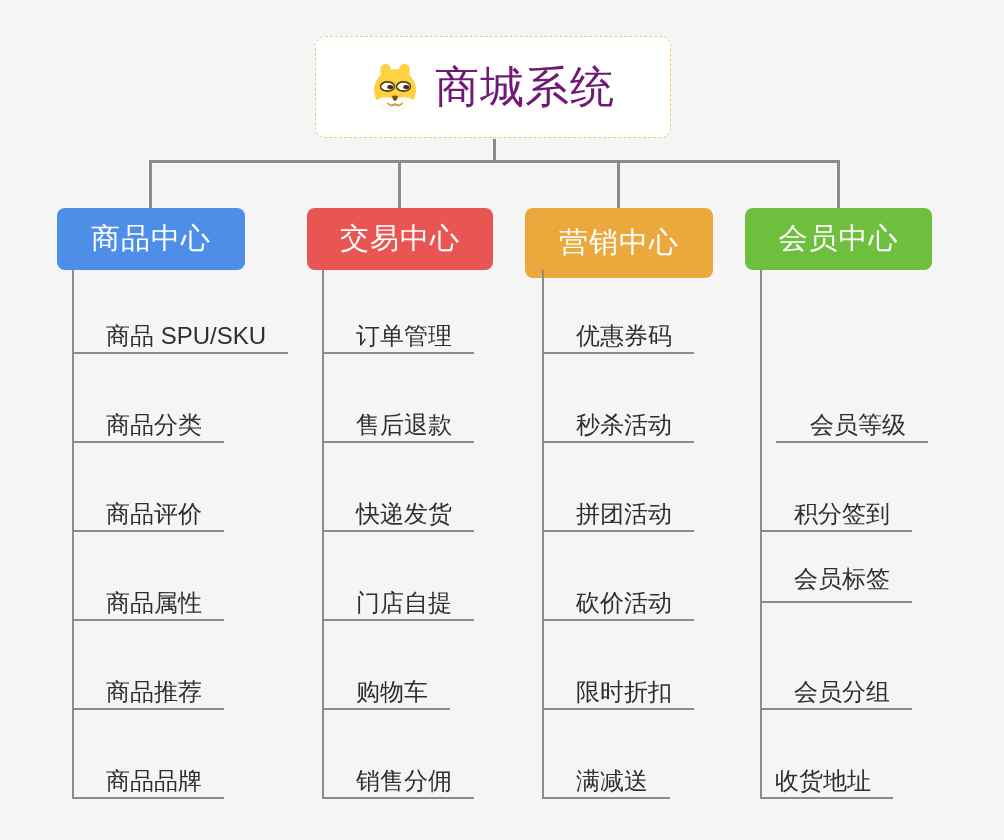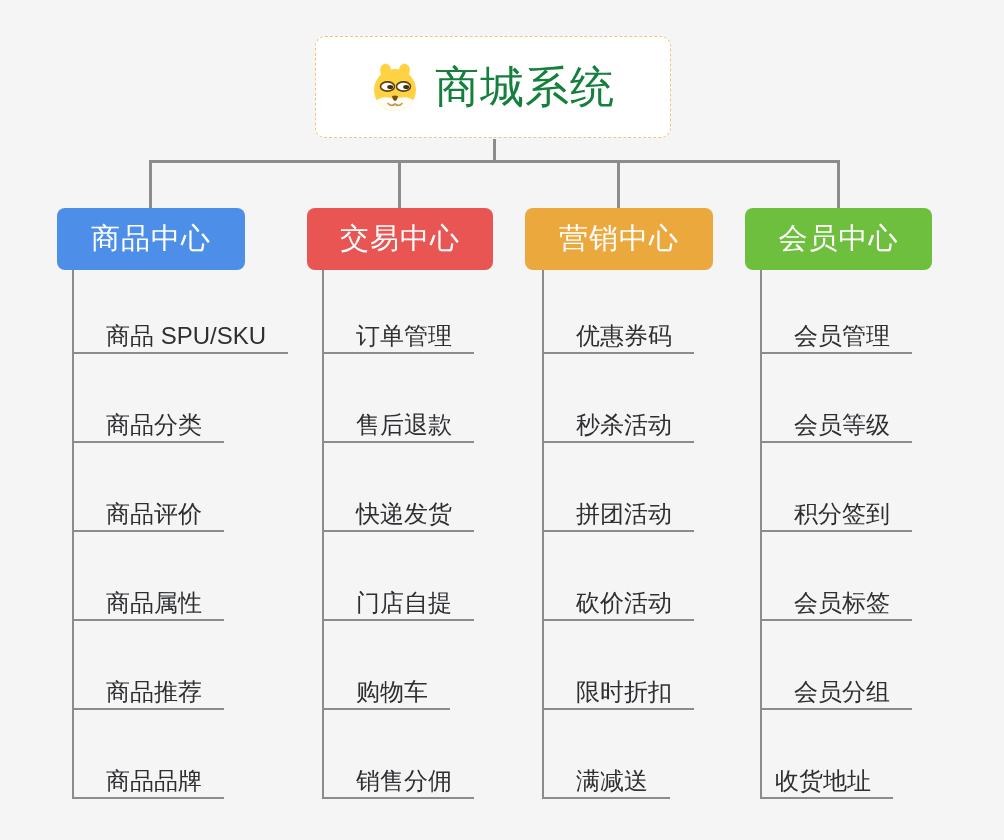--- a/index.html
+++ b/index.html
@@ -69,21 +69,21 @@
       <g clip-path="url(#headclip)">
         <path d="M1 42 Q10 32 24 37 Q38 32 47 42 L47 50 L1 50 Z" fill="#FFFDF4"></path>
       </g>
       <ellipse cx="16.5" cy="24.5" rx="7" ry="4.6" fill="#FFFFFF" stroke="#5E4312" stroke-width="1.6"></ellipse>
       <ellipse cx="32.5" cy="24.5" rx="7" ry="4.6" fill="#FFFFFF" stroke="#5E4312" stroke-width="1.6"></ellipse>
       <ellipse cx="19.2" cy="25" rx="3" ry="2" fill="#44300B"></ellipse>
       <ellipse cx="35.2" cy="25" rx="3" ry="2" fill="#44300B"></ellipse>
       <path d="M21 34 Q24 32.8 27 34 Q26.2 38.6 24 39 Q21.8 38.6 21 34 Z" fill="#6E4F16"></path>
       <path d="M17 41.5 Q20.5 45 24 42 Q27.5 45 31 41.5" stroke="#C29A4F" stroke-width="1.7" fill="none" stroke-linecap="round"></path>
     </svg>
-    <span id="root-title" style="color: #15803d;">商城系统</span>
+    <span id="root-title" style="color: #701a75;">商城系统</span>
   </div>
 
 <div class="branch-header" style="left: 57px; top: 208px; width: 188px; height: 62px; background: rgb(77, 143, 232);">
       <span>商品中心</span>
     </div>
     <div class="trunk" style="left: 72px; top: 270px; height: 529px; background: rgb(138, 140, 142);"></div>
     <div class="leaf" style="left: 72px; top: 312px; border-bottom-color: rgb(138, 140, 142);">
       <span>商品 SPU/SKU</span>
     </div>
     <div class="leaf" style="left: 72px; top: 401px; border-bottom-color: rgb(138, 140, 142);">
@@ -116,21 +116,21 @@
     </div>
     <div class="leaf" style="left: 322px; top: 579px; border-bottom-color: rgb(138, 140, 142);">
       <span>门店自提</span>
     </div>
     <div class="leaf" style="left: 322px; top: 668px; border-bottom-color: rgb(138, 140, 142);">
       <span>购物车</span>
     </div>
     <div class="leaf" style="left: 322px; top: 757px; border-bottom-color: rgb(138, 140, 142);">
       <span>销售分佣</span>
     </div>
-    <div class="branch-header" style="left: 525px; top: 208px; width: 188px; height: 62px; background: rgb(235, 168, 60); text-align: center;">
+    <div class="branch-header" style="left: 525px; top: 208px; width: 188px; height: 70px; background: rgb(235, 168, 60); text-align: center;">
       <span>营销中心</span>
     </div>
     <div class="trunk" style="left: 542px; top: 270px; height: 529px; background: rgb(138, 140, 142);"></div>
     <div class="leaf" style="left: 542px; top: 312px; border-bottom-color: rgb(138, 140, 142);">
       <span>优惠券码</span>
     </div>
     <div class="leaf" style="left: 542px; top: 401px; border-bottom-color: rgb(138, 140, 142);">
       <span>秒杀活动</span>
     </div>
     <div class="leaf" style="left: 542px; top: 490px; border-bottom-color: rgb(138, 140, 142);">
@@ -142,30 +142,27 @@
     <div class="leaf" style="left: 542px; top: 668px; border-bottom-color: rgb(138, 140, 142);">
       <span>限时折扣</span>
     </div>
     <div class="leaf" style="left: 542px; top: 757px; border-bottom-color: rgb(138, 140, 142);">
       <span>满减送</span>
     </div>
     <div class="branch-header" style="left: 745px; top: 208px; width: 187px; height: 62px; background: rgb(111, 191, 62);">
       <span>会员中心</span>
     </div>
     <div class="trunk" style="left: 760px; top: 270px; height: 529px; background: rgb(138, 140, 142);"></div>
-    <div class="leaf" style="left: 760px; top: 312px; border-bottom-color: rgb(138, 140, 142);">
-      <span>会员管理</span>
-    </div>
-    <div class="leaf" style="left: 760px; top: 401px; border-bottom-color: rgb(138, 140, 142);">
+    <div class="leaf" style="left: 776px; top: 401px; border-bottom-color: rgb(138, 140, 142);">
       <span>会员等级</span>
     </div>
     <div class="leaf" style="left: 760px; top: 490px; border-bottom-color: rgb(138, 140, 142);">
       <span>积分签到</span>
     </div>
-    <div class="leaf" style="left: 760px; top: 579px; border-bottom-color: rgb(138, 140, 142);">
+    <div class="leaf" style="left: 760px; top: 561px; border-bottom-color: rgb(138, 140, 142); align-items: center;">
       <span>会员标签</span>
     </div>
     <div class="leaf" style="left: 760px; top: 668px; border-bottom-color: rgb(138, 140, 142);">
       <span>会员分组</span>
     </div>
     <div class="leaf" style="left: 760px; top: 757px; border-bottom-color: rgb(138, 140, 142); padding-left: 15px;">
       <span>收货地址</span>
     </div>
   </div>
 

